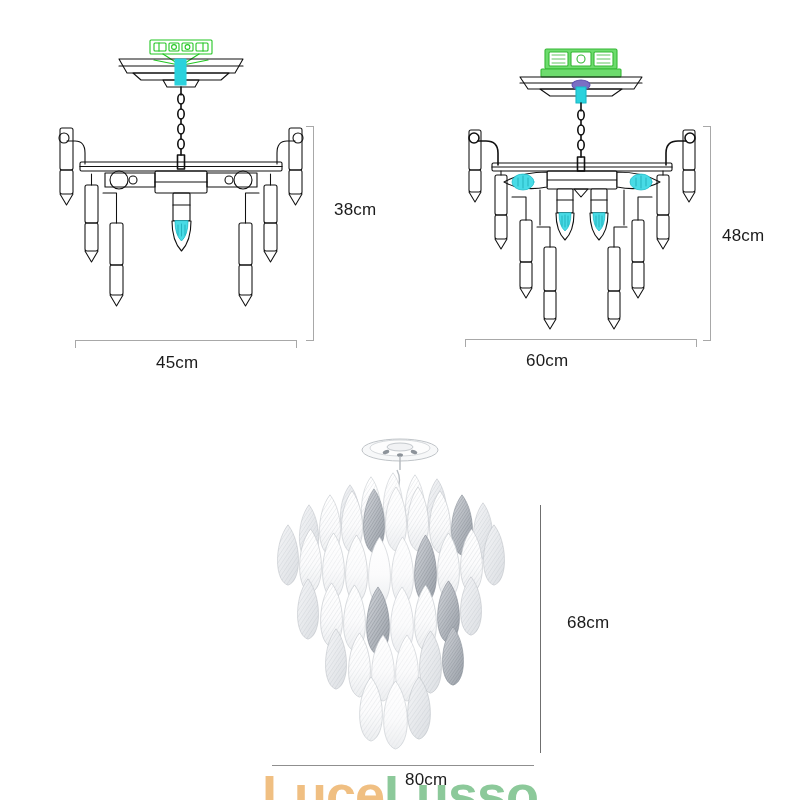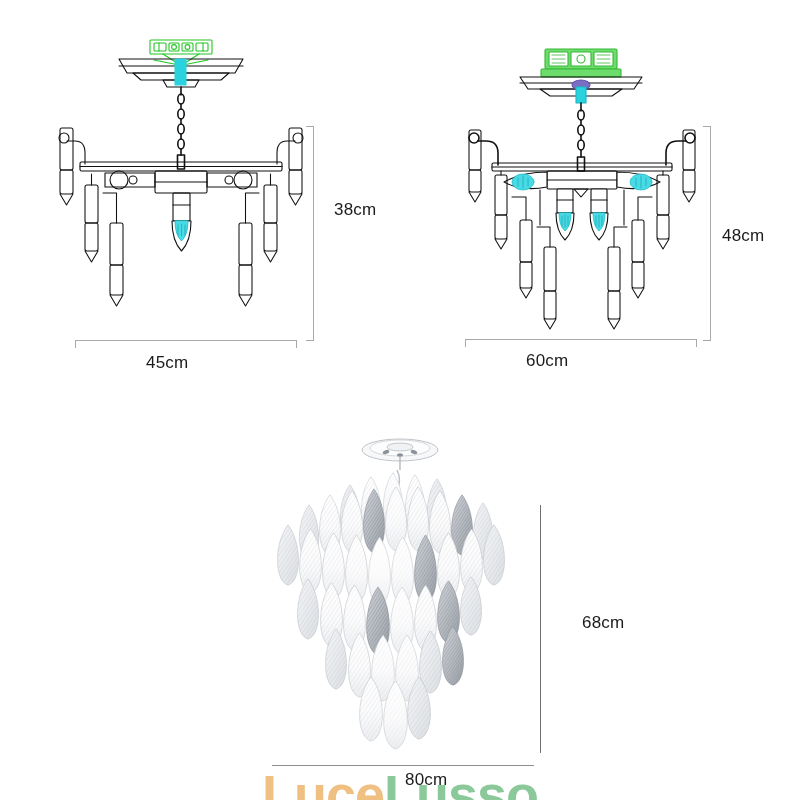--- a/index.html
+++ b/index.html
@@ -188,21 +188,21 @@
     <div class="tick t"></div>
     <div class="tick b"></div>
   </div>
   <div class="dim-label" style="left:334px;top:187px;">38cm</div>
 
   <div class="h-bracket" style="left:75px;top:327px;width:222px;">
     <div class="stem"></div>
     <div class="tick l"></div>
     <div class="tick r"></div>
   </div>
-  <div class="dim-label" style="left:146px;top:340px;">45cm</div>
+  <div class="dim-label" style="left:156px;top:340px;">45cm</div>
 
   <div class="panel" style="left:452px;top:22px;width:265px;height:310px;">
     <svg width="265" height="310" viewBox="0 0 265 310">
       <g fill="none" stroke="#111" stroke-width="1.1" stroke-linecap="round" stroke-linejoin="round">
 
         <g>
           <rect x="93" y="14" width="72" height="20" rx="1.5" fill="#6ddc6d" stroke="#37b837"></rect>
           <rect x="97" y="17" width="19" height="14" rx="1" fill="#ffffff" stroke="#37b837"></rect>
           <rect x="119" y="17" width="20" height="14" rx="1" fill="#ffffff" stroke="#37b837"></rect>
           <rect x="142" y="17" width="19" height="14" rx="1" fill="#ffffff" stroke="#37b837"></rect>
@@ -487,21 +487,21 @@
         <use href="#leaf" x="118" y="248" width="26" height="66" fill="url(#vein)" opacity="0.4"></use>
         <use href="#leaf" x="142" y="252" width="27" height="70" fill="url(#leafLight)" stroke="#c9cdd2" stroke-width="0.7"></use>
         <use href="#leaf" x="142" y="252" width="27" height="70" fill="url(#vein)" opacity="0.22"></use>
         <use href="#leaf" x="166" y="248" width="26" height="64" fill="url(#leafMid)" stroke="#bfc3c8" stroke-width="0.7"></use>
         <use href="#leaf" x="166" y="248" width="26" height="64" fill="url(#vein)" opacity="0.45"></use>
       </g>
     </svg>
   </div>
 
   <div class="plain-vline" style="left:540px;top:492px;height:248px;"></div>
-  <div class="dim-label" style="left:582px;top:600px;">68cm</div>
+  <div class="dim-label" style="left:567px;top:600px;">68cm</div>
 
   <div class="plain-hline" style="left:272px;top:752px;width:262px;"></div>
   <div class="dim-label" style="left:405px;top:757px;">80cm</div>
 
   <div class="watermark" style="top:750px;">
     <span class="wm-a">Luce</span><span class="wm-b">Lusso</span>
   </div>
 
 </div>
 

